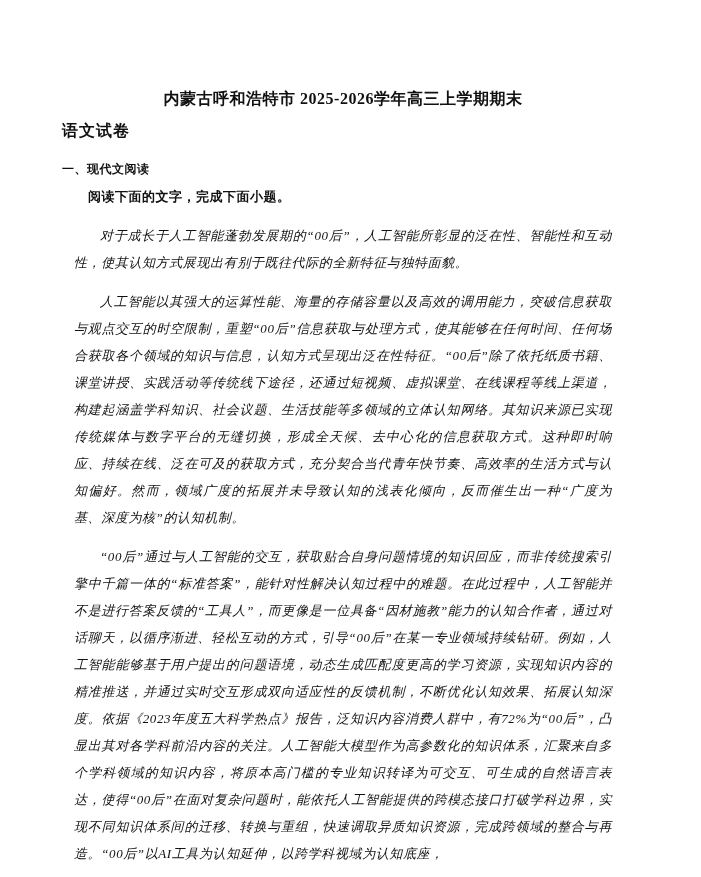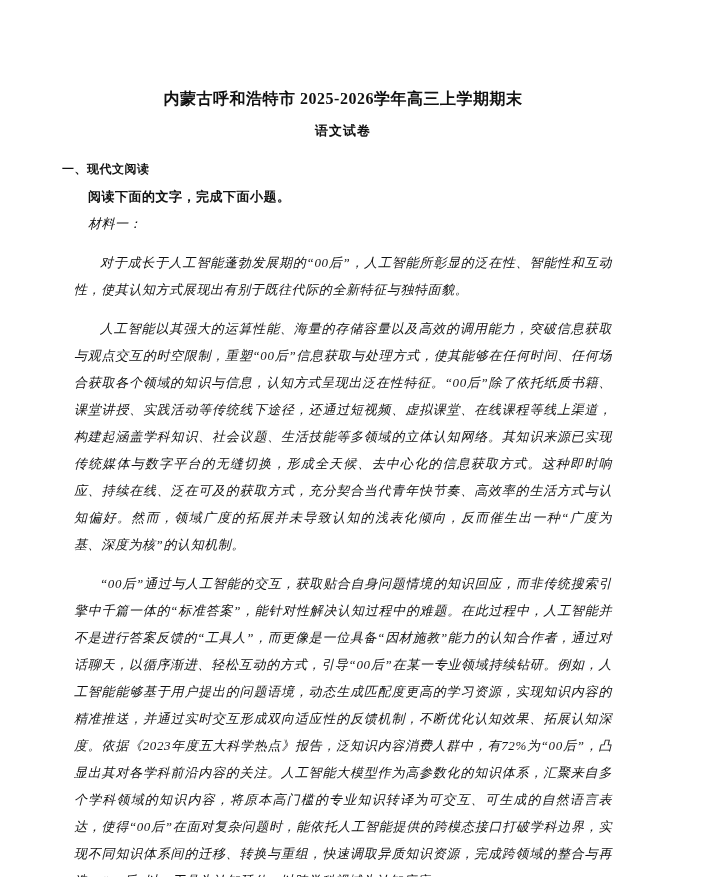--- a/index.html
+++ b/index.html
@@ -20,22 +20,22 @@
   .title {
     margin: 0 0 10px 0;
     text-align: center;
     font-size: 16px;
     font-weight: bold;
     line-height: 22px;
     letter-spacing: 0.5px;
   }
   .subtitle {
     margin: 0 0 14px 0;
-    text-align: center;
-    font-size: 13px;
+    text-align: left;
+    font-size: 16px;
     font-weight: bold;
     line-height: 22px;
     letter-spacing: 1px;
   }
   .section-heading {
     font-size: 12px;
     font-weight: bold;
     line-height: 27px;
     letter-spacing: 0.5px;
   }
@@ -71,21 +71,20 @@
 <div class="page">
 
   <h1 class="title">内蒙古呼和浩特市 2025-2026学年高三上学期期末</h1>
 
   <h2 class="subtitle">语文试卷</h2>
 
   <div class="section-heading">一、现代文阅读</div>
 
   <p class="instruction">阅读下面的文字，完成下面小题。</p>
 
-  <p class="material-label">材料一：</p>
 
   <p class="material-para">对于成长于人工智能蓬勃发展期的“00后”，人工智能所彰显的泛在性、智能性和互动性，使其认知方式展现出有别于既往代际的全新特征与独特面貌。</p>
 
   <p class="material-para">人工智能以其强大的运算性能、海量的存储容量以及高效的调用能力，突破信息获取与观点交互的时空限制，重塑“00后”信息获取与处理方式，使其能够在任何时间、任何场合获取各个领域的知识与信息，认知方式呈现出泛在性特征。“00后”除了依托纸质书籍、课堂讲授、实践活动等传统线下途径，还通过短视频、虚拟课堂、在线课程等线上渠道，构建起涵盖学科知识、社会议题、生活技能等多领域的立体认知网络。其知识来源已实现传统媒体与数字平台的无缝切换，形成全天候、去中心化的信息获取方式。这种即时响应、持续在线、泛在可及的获取方式，充分契合当代青年快节奏、高效率的生活方式与认知偏好。然而，领域广度的拓展并未导致认知的浅表化倾向，反而催生出一种“广度为基、深度为核”的认知机制。</p>
 
 
   <p class="material-para">“00后”通过与人工智能的交互，获取贴合自身问题情境的知识回应，而非传统搜索引擎中千篇一体的“标准答案”，能针对性解决认知过程中的难题。在此过程中，人工智能并不是进行答案反馈的“工具人”，而更像是一位具备“因材施教”能力的认知合作者，通过对话聊天，以循序渐进、轻松互动的方式，引导“00后”在某一专业领域持续钻研。例如，人工智能能够基于用户提出的问题语境，动态生成匹配度更高的学习资源，实现知识内容的精准推送，并通过实时交互形成双向适应性的反馈机制，不断优化认知效果、拓展认知深度。依据《2023年度五大科学热点》报告，泛知识内容消费人群中，有72%为“00后”，凸显出其对各学科前沿内容的关注。人工智能大模型作为高参数化的知识体系，汇聚来自多个学科领域的知识内容，将原本高门槛的专业知识转译为可交互、可生成的自然语言表达，使得“00后”在面对复杂问题时，能依托人工智能提供的跨模态接口打破学科边界，实现不同知识体系间的迁移、转换与重组，快速调取异质知识资源，完成跨领域的整合与再造。“00后”以AI工具为认知延伸，以跨学科视域为认知底座，</p>
 
 </div>
 

